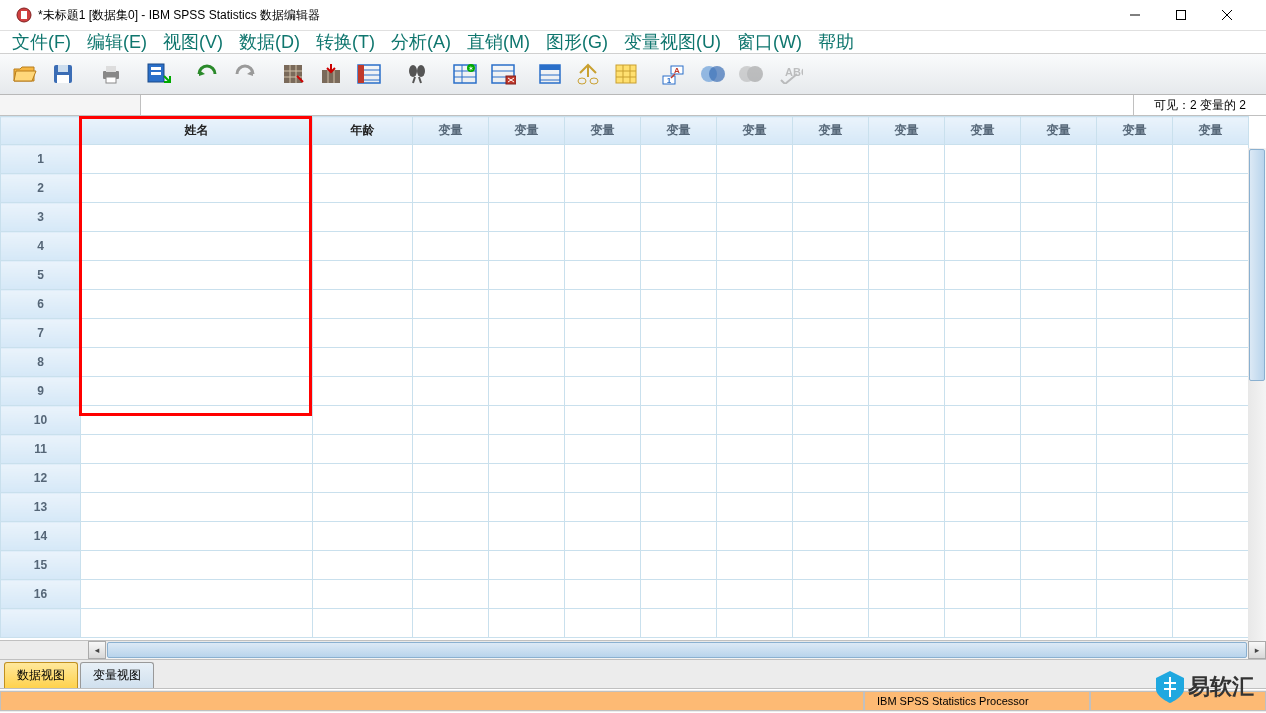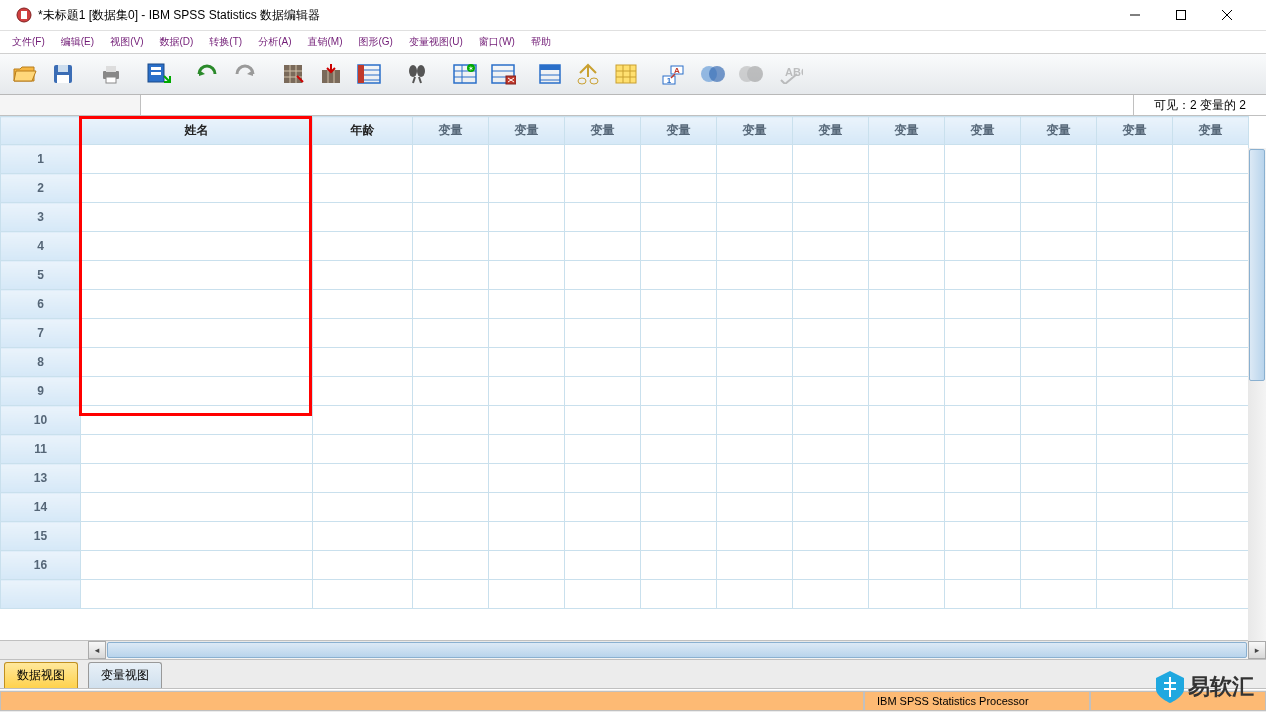--- a/index.html
+++ b/index.html
@@ -2,21 +2,21 @@
 <html><head>
 <meta charset="utf-8">
 <style>
 html,body{margin:0;padding:0;width:1266px;height:713px;font-family:"Microsoft YaHei","SimSun",Arial,sans-serif;font-size:12px;background:#fff;overflow:hidden}
 .titlebar{height:30px;background:#fff;border-bottom:1px solid #e0e0e0;display:flex;align-items:center;padding:0 16px;position:relative}
 .titlebar .app-icon{width:16px;height:16px;margin-right:6px}
 .titlebar .title{flex:1;font-size:12px;color:#000}
 .win-btns{display:flex;gap:0}
 .win-btn{width:46px;height:30px;display:flex;align-items:center;justify-content:center;color:#000;font-size:14px}
 .menubar{height:22px;background:#fff;display:flex;align-items:center;padding:0 4px;border-bottom:1px solid #d0d0d0}
-.menu-item{padding:8px 8px;font-size:10px;color:#701a75}
+.menu-item{padding:8px 8px;font-size:18px;color:#0f766e}
 .toolbar{height:40px;background:linear-gradient(#fafbfc,#e6e9ec);border-bottom:1px solid #b8b8b8;display:flex;align-items:center;padding:0 8px;gap:4px}
 .tool-btn{width:32px;height:32px;display:flex;align-items:center;justify-content:center;border:1px solid transparent;border-radius:3px}
 .tool-sep{width:6px;height:32px}
 .formula-row{height:20px;display:flex;border-bottom:1px solid #c0c0c0}
 .name-box{width:140px;border-right:1px solid #c0c0c0;background:#f5f5f5}
 .formula-area{flex:1;background:#fff}
 .visible-label{padding:2px 20px;font-size:12px;white-space:nowrap;border-left:1px solid #c0c0c0;display:flex;align-items:center}
 .grid-area{position:relative;height:524px;overflow:hidden;background:#fff}
 .grid-table{border-collapse:collapse;position:absolute;left:0;top:0}
 .grid-table th,.grid-table td{border:1px solid #c9e0ed;font-size:12px;padding:0;box-sizing:border-box}
@@ -30,21 +30,21 @@
 .cell{height:29px;background:#fff}
 .highlight-box{position:absolute;border:3px solid #ff0000;pointer-events:none;box-sizing:border-box}
 .hscroll-row{height:18px;display:flex;background:#ececec;border-top:1px solid #c0c0c0}
 .hscroll-spacer{width:88px}
 .hscroll-track{flex:1;background:linear-gradient(#e8e8e8,#f4f4f4);position:relative;display:flex;align-items:center}
 .hscroll-btn{width:16px;height:16px;background:linear-gradient(#f8f8f8,#d8d8d8);border:1px solid #aaa;display:flex;align-items:center;justify-content:center;font-size:9px;color:#444}
 .hscroll-thumb{flex:1;height:14px;background:linear-gradient(#dce9f5,#b8d4ec);border:1px solid #8ab0d0;margin:0 1px;border-radius:2px}
 .vscroll{position:absolute;right:0;top:148px;width:18px;height:494px;background:linear-gradient(90deg,#e8e8e8,#f4f4f4);display:flex;flex-direction:column}
 .vscroll-thumb{height:230px;background:linear-gradient(90deg,#dce9f5,#b8d4ec);border:1px solid #8ab0d0;border-radius:2px;margin:1px}
 .tabs-row{height:28px;background:#ececec;display:flex;align-items:flex-end;padding:0 4px;border-top:1px solid #c0c0c0;border-bottom:1px solid #c0c0c0}
-.tab{padding:4px 12px;border:1px solid #999;border-bottom:none;font-size:12px;margin-right:10px;background:linear-gradient(#e8f0f7,#d0e0ee);border-radius:3px 3px 0 0}
+.tab{padding:4px 12px;border:1px solid #999;border-bottom:none;font-size:12px;margin-right:2px;background:linear-gradient(#e8f0f7,#d0e0ee);border-radius:3px 3px 0 0}
 .tab.active{background:linear-gradient(#ffe89c,#ffd24d);border-color:#c09020}
 .statusbar{height:22px;background:#ececec;display:flex;align-items:center;border-top:1px solid #fff}
 .status-cell{border:1px solid #c0c0c0;height:18px;padding:0 12px;display:flex;align-items:center;font-size:11px;background:#fdba74}
 .watermark{position:absolute;right:12px;bottom:8px;display:flex;align-items:center;font-size:22px;font-weight:bold;color:#333;pointer-events:none}
 .watermark-icon{width:36px;height:36px}
 </style>
 </head>
 <body>
 
 <div class="titlebar">
@@ -441,20 +441,36 @@
           <td class="cell"></td>
           <td class="cell"></td>
           <td class="cell"></td>
           <td class="cell"></td>
           <td class="cell"></td>
           <td class="cell"></td>
           <td class="cell"></td>
           <td class="cell"></td>
         </tr>
         <tr>
+          <th class="row-h">12</th>
+          <td class="cell"></td>
+          <td class="cell"></td>
+          <td class="cell"></td>
+          <td class="cell"></td>
+          <td class="cell"></td>
+          <td class="cell"></td>
+          <td class="cell"></td>
+          <td class="cell"></td>
+          <td class="cell"></td>
+          <td class="cell"></td>
+          <td class="cell"></td>
+          <td class="cell"></td>
+          <td class="cell"></td>
+        </tr>
+        <tr>
           <th class="row-h">13</th>
           <td class="cell"></td>
           <td class="cell"></td>
           <td class="cell"></td>
           <td class="cell"></td>
           <td class="cell"></td>
           <td class="cell"></td>
           <td class="cell"></td>
           <td class="cell"></td>
           <td class="cell"></td>

